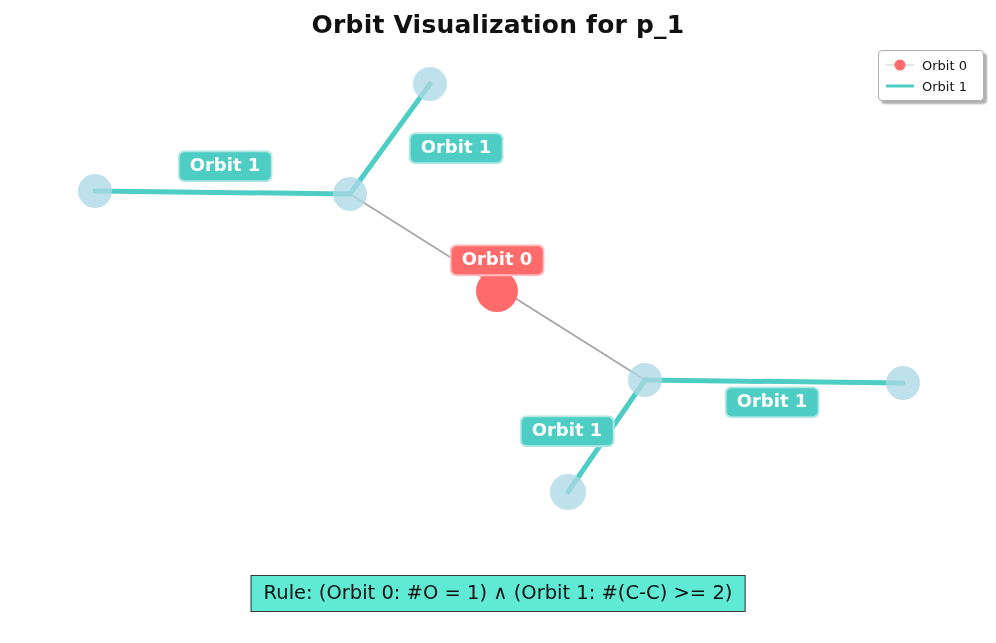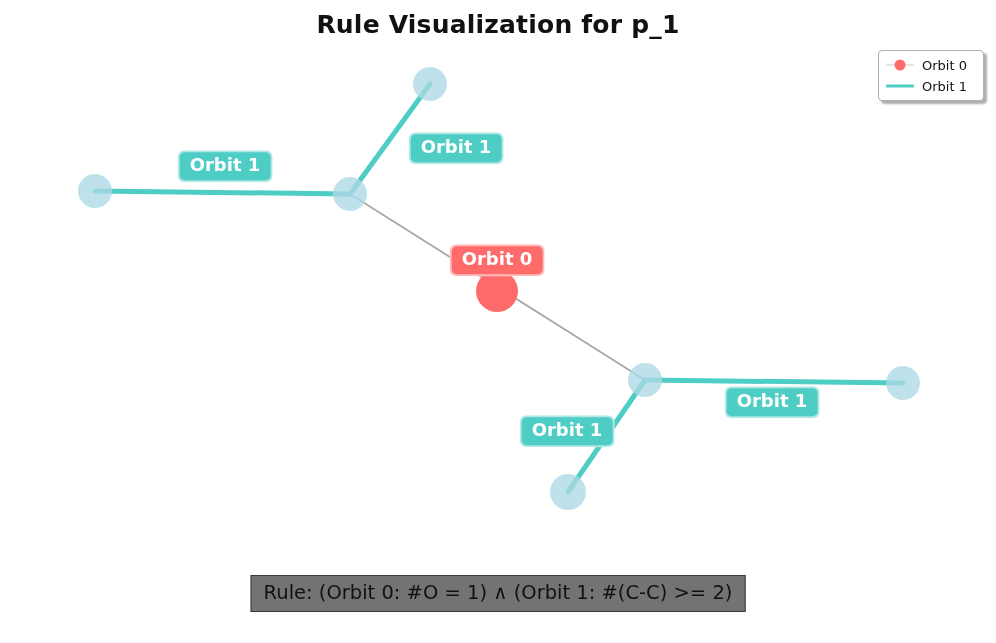--- a/index.html
+++ b/index.html
@@ -98,34 +98,34 @@
     font-size: 13px;
     color: #111111;
     white-space: nowrap;
   }
 
   .rule-box {
     position: absolute;
     left: 498px;
     top: 575px;
     transform: translateX(-50%);
-    background: #737373;
+    background: #5eead4;
     border: 1.5px solid #3a3a3a;
     padding: 5px 12px 7px 12px;
     font-size: 19.5px;
     color: #111111;
     white-space: nowrap;
   }
 </style>
 </head>
 <body>
 
 <div class="figure">
 
-  <div class="title">Rule Visualization for p_1</div>
+  <div class="title">Orbit Visualization for p_1</div>
 
   <svg class="graph-canvas" width="996" height="643" viewBox="0 0 996 643" xmlns="http://www.w3.org/2000/svg">
       <line x1="95" y1="191" x2="350" y2="194" stroke="#4ECDC4" stroke-width="5" stroke-linecap="round"></line>
       <line x1="350" y1="194" x2="430" y2="84" stroke="#4ECDC4" stroke-width="5" stroke-linecap="round"></line>
       <line x1="350" y1="194" x2="645" y2="380" stroke="#a8a8a8" stroke-width="1.8" stroke-linecap="round"></line>
       <line x1="645" y1="380" x2="903" y2="383" stroke="#4ECDC4" stroke-width="5" stroke-linecap="round"></line>
       <line x1="645" y1="380" x2="568" y2="492" stroke="#4ECDC4" stroke-width="5" stroke-linecap="round"></line>
       <circle cx="95" cy="191" r="17" fill="rgba(173,216,230,0.78)"></circle>
       <circle cx="350" cy="194" r="17" fill="rgba(173,216,230,0.78)"></circle>
       <circle cx="430" cy="84" r="17" fill="rgba(173,216,230,0.78)"></circle>

